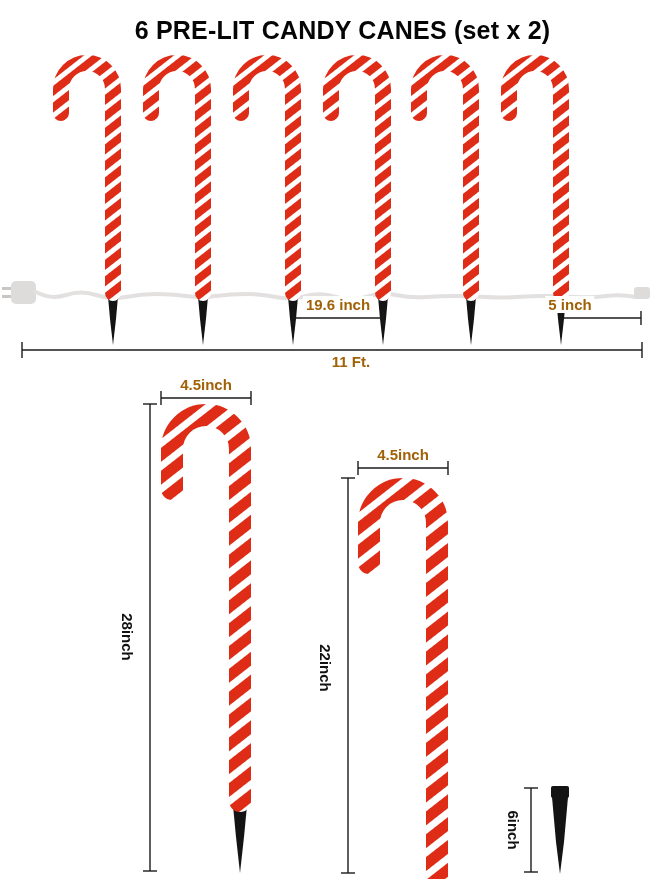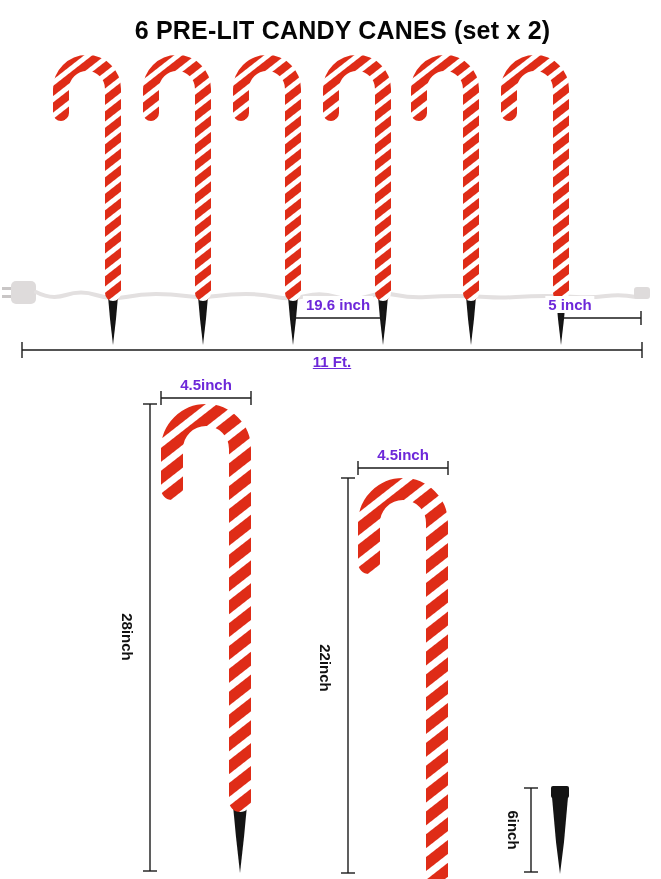--- a/index.html
+++ b/index.html
@@ -2,21 +2,21 @@
 <html><head>
 <meta charset="utf-8">
 <style>
   html,body{margin:0;padding:0;background:#ffffff;}
   .canvas{position:relative;width:661px;height:879px;background:#ffffff;
           font-family:"Liberation Sans",sans-serif;overflow:hidden;}
   .title{position:absolute;top:4px;left:0;width:100%;text-align:center;
          font-size:25px;font-weight:700;color:#050505;margin:12px;letter-spacing:.2px;}
   svg.art{position:absolute;left:0;top:0;}
   .hlabel{position:absolute;transform:translateX(-50%);font-size:15px;font-weight:700;
-          color:#6d28d9;white-space:nowrap;background:#fff;padding:0 3px;line-height:17px;}
+          color:#a16207;white-space:nowrap;background:#fff;padding:0 3px;line-height:17px;}
   .vlabel{position:absolute;transform:translate(-50%,-50%) rotate(90deg);
           font-size:15px;font-weight:700;color:#111;white-space:nowrap;line-height:17px;}
   .dim line{stroke:#1a1a1a;stroke-width:1.4;}
 </style>
 </head>
 <body>
 
 <div class="canvas">
 
   <h1 class="title">6 PRE-LIT CANDY CANES (set x 2)</h1>
@@ -113,20 +113,20 @@
     </g>
     <g class="dim">
       <line x1="531" y1="788" x2="531" y2="872"></line>
       <line x1="524" y1="788" x2="538" y2="788"></line>
       <line x1="524" y1="872" x2="538" y2="872"></line>
     </g>
   </svg>
 
   <div class="hlabel" style="left:338px;top:296px;">19.6 inch</div>
   <div class="hlabel" style="left:570px;top:296px;">5 inch</div>
-  <div class="hlabel" style="left:332px;top:353px;text-decoration:underline;">11 Ft.</div>
+  <div class="hlabel" style="left:351px;top:353px;">11 Ft.</div>
   <div class="hlabel" style="left:206px;top:376px;">4.5inch</div>
   <div class="hlabel" style="left:403px;top:446px;">4.5inch</div>
   <div class="vlabel" style="left:127px;top:637px;">28inch</div>
   <div class="vlabel" style="left:325px;top:668px;">22inch</div>
   <div class="vlabel" style="left:513px;top:830px;">6inch</div>
 
 </div>
 
 </body></html>

